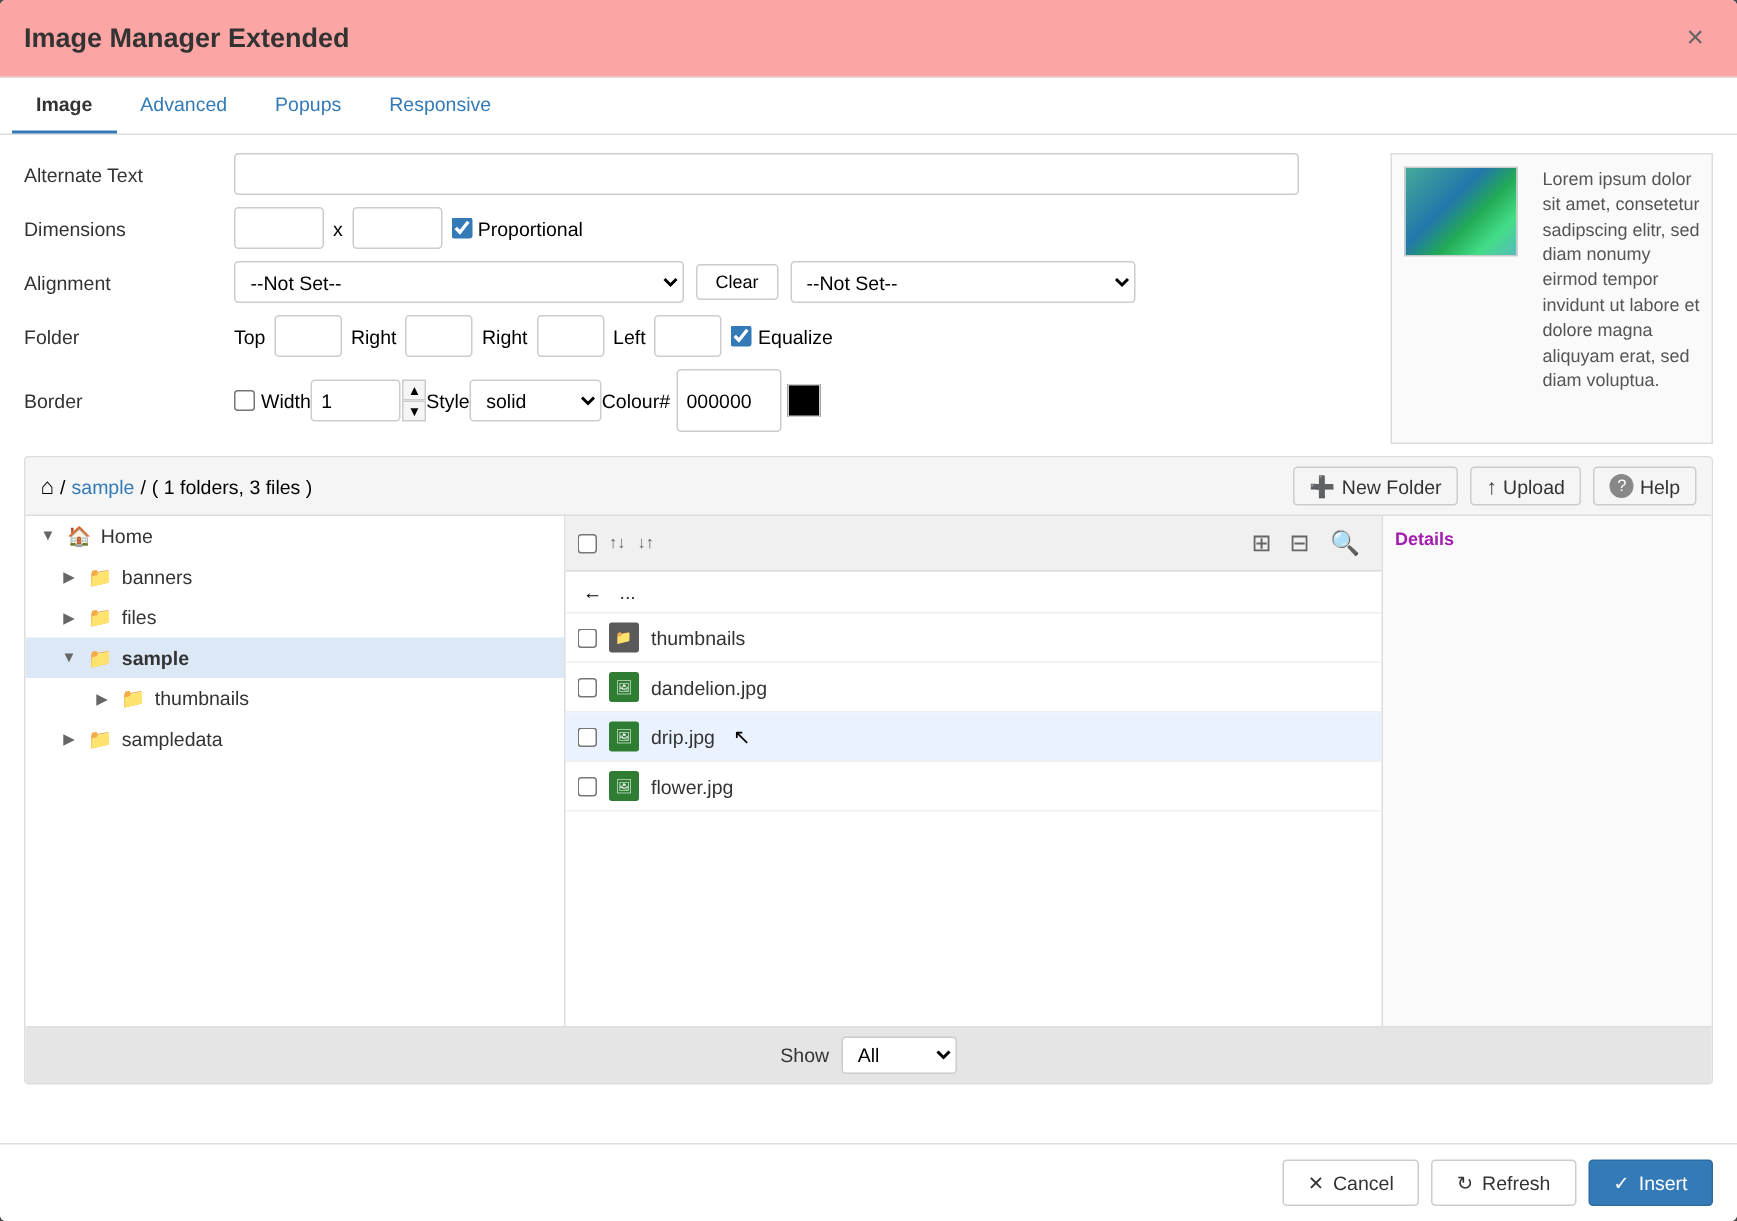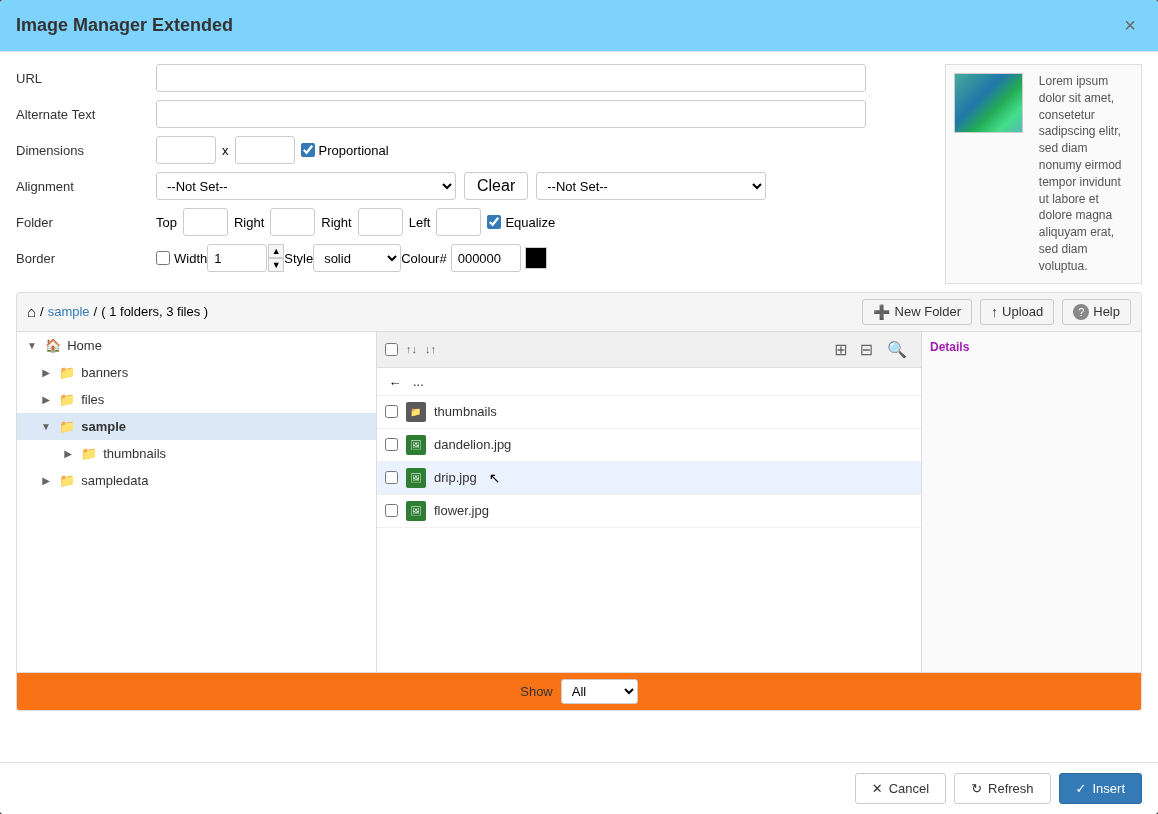--- a/index.html
+++ b/index.html
@@ -10,21 +10,21 @@
       width: 1158px;
       min-height: 814px;
       border-radius: 4px;
       box-shadow: 0 4px 24px rgba(0,0,0,0.5);
       display: flex;
       flex-direction: column;
       overflow: hidden;
     }
 
     .modal-header {
-      background: #7dd3fc;
+      background: #fca5a5;
       padding: 12px 16px;
       border-bottom: 1px solid #ddd;
       display: flex;
       align-items: center;
       justify-content: space-between;
     }
 
     .modal-title {
       font-size: 18px;
       font-weight: bold;
@@ -114,21 +114,21 @@
       gap: 16px;
       margin-bottom: 8px;
       position: relative;
     }
 
     .top-left {
       flex: 1;
     }
 
     .top-right {
-      width: 197px;
+      width: 215px;
       border: 1px solid #ddd;
       padding: 8px;
       background: #fafafa;
       font-size: 12px;
       color: #555;
       line-height: 1.5;
     }
 
     .dimensions-row {
       display: flex;
@@ -170,21 +170,21 @@
       height: 28px;
       background: #fff;
     }
 
     .clear-btn {
       padding: 4px 12px;
       background: none;
       border: 1px solid #ccc;
       border-radius: 3px;
       cursor: pointer;
-      font-size: 16px;
+      font-size: 12px;
     }
 
     .margin-row {
       display: flex;
       align-items: center;
       gap: 6px;
       justify-content: space-between;
     }
 
     .margin-input {
@@ -240,21 +240,21 @@
     .color-hash {
       font-size: 13px;
     }
 
     .color-text-input {
       width: 70px;
       padding: 4px 6px;
       border: 1px solid #ccc;
       border-radius: 3px;
       font-size: 13px;
-      height: 28px;
+      height: 42px;
     }
 
     
     .file-manager {
       border: 1px solid #ddd;
       border-radius: 3px;
       overflow: hidden;
     }
 
     .fm-breadcrumb {
@@ -433,21 +433,21 @@
       font-size: 12px;
       color: #a21caf;
     }
 
     .fm-bottom {
       display: flex;
       align-items: center;
       justify-content: center;
       padding: 6px 10px;
       border-top: 1px solid #ddd;
-      background: #f97316;
+      background: #e5e5e5;
       gap: 8px;
     }
 
     .show-label {
       font-size: 13px;
       color: #333;
     }
 
     .show-select {
       padding: 3px 6px;
@@ -511,30 +511,32 @@
 </head>
 <body>
 
 <div class="modal">
 
   <div class="modal-header">
     <span class="modal-title">Image Manager Extended</span>
     <button class="close-btn">×</button>
   </div>
 
+  <div class="tabs">
+    <button class="tab active">Image</button>
+    <button class="tab">Advanced</button>
+    <button class="tab">Popups</button>
+    <button class="tab">Responsive</button>
+  </div>
 
   <div class="modal-body">
 
     <div class="top-section">
       <div class="top-left">
 
-        <div class="form-row">
-          <span class="form-label">URL</span>
-          <input class="form-input" type="text" style="max-width: 710px;">
-        </div>
 
         <div class="form-row">
           <span class="form-label">Alternate Text</span>
           <input class="form-input" type="text" style="max-width: 710px;">
         </div>
 
         <div class="form-row">
           <span class="form-label">Dimensions</span>
           <div class="dimensions-row">
             <input class="dim-input" type="text" style="">

